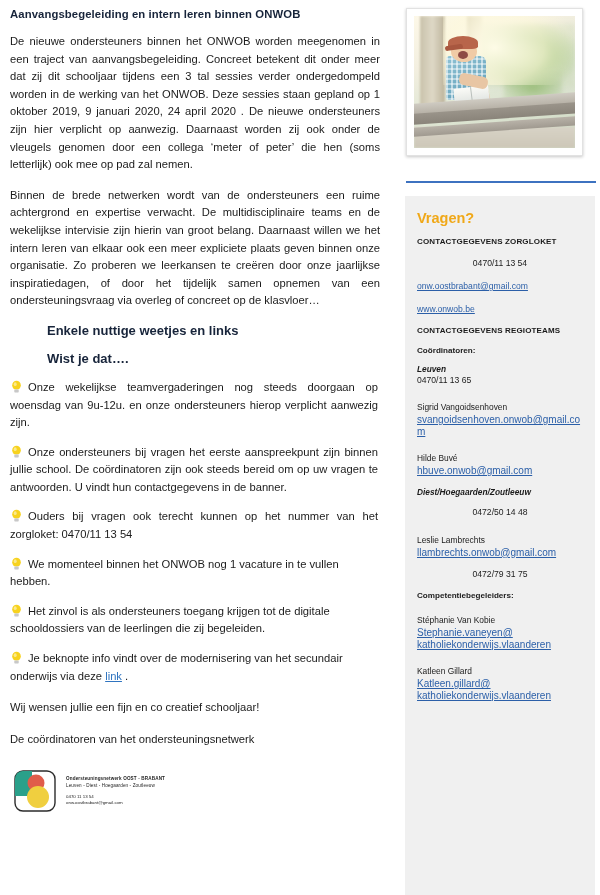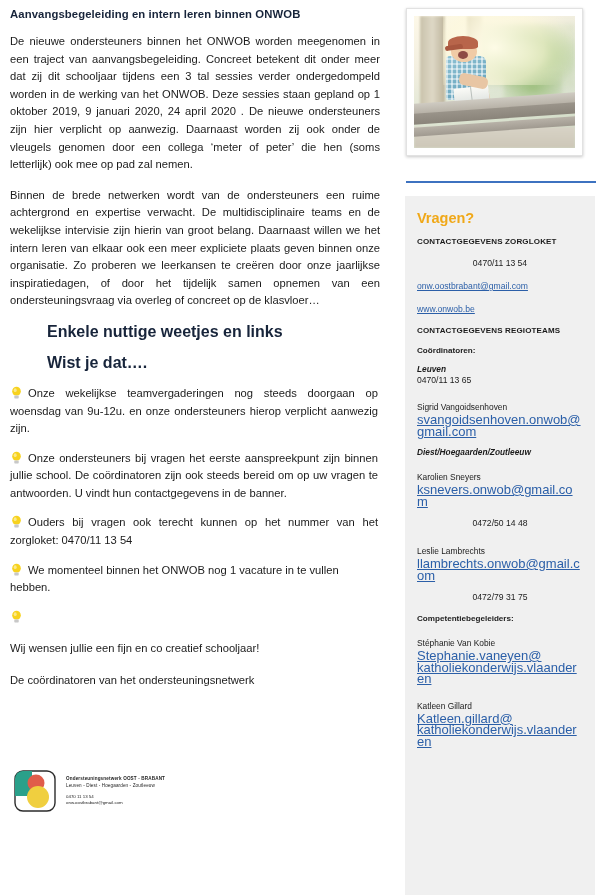--- a/index.html
+++ b/index.html
@@ -40,21 +40,21 @@
   }
   .body-par {
     font-size: 11.2px;
     line-height: 17.6px;
     color: #1b1b1b;
     text-align: justify;
     margin: 0 0 13px 2px;
     padding-right: 2px;
   }
   .sub-head {
-    font-size: 16px;
+    font-size: 13px;
     font-weight: bold;
     color: #17243a;
     margin: 0 0 13px 2px;
     padding-left: 37px;
   }
   .bullet-list {
     margin: 0;
     padding: 0;
     list-style: none;
   }
@@ -391,21 +391,21 @@
   .person {
     margin: 0 0 10px 0;
   }
   .person-name {
     font-size: 8.4px;
     color: #1b1b1b;
     line-height: 12px;
   }
   .person-email {
     display: block;
-    font-size: 13px;
+    font-size: 10px;
     color: #2b5fa8;
     line-height: 11.5px;
     word-break: break-all;
   }
 </style>
 </head>
 <body>
 
 <div class="page">
 
@@ -471,23 +471,34 @@
 
       <li class="bullet-item">
         <span class="bulb">
           <svg viewBox="0 0 13 14" width="13" height="14">
             <ellipse cx="6.5" cy="5.3" rx="4.3" ry="4.6" fill="#f7d21e"></ellipse>
             <ellipse cx="5.2" cy="4.2" rx="1.5" ry="1.9" fill="#fbe98a"></ellipse>
             <rect x="4.4" y="9.3" width="4.2" height="3.4" rx="0.6" fill="#d9d9d9"></rect>
             <rect x="4.4" y="10.2" width="4.2" height="0.6" fill="#bdbdbd"></rect>
             <rect x="4.4" y="11.4" width="4.2" height="0.6" fill="#bdbdbd"></rect>
           </svg>
-        </span>
+        </span><span>Het zinvol is als ondersteuners toegang krijgen tot de digitale schooldossiers van de leerlingen die zij begeleiden.</span>
       </li>
 
+      <li class="bullet-item">
+        <span class="bulb">
+          <svg viewBox="0 0 13 14" width="13" height="14">
+            <ellipse cx="6.5" cy="5.3" rx="4.3" ry="4.6" fill="#f7d21e"></ellipse>
+            <ellipse cx="5.2" cy="4.2" rx="1.5" ry="1.9" fill="#fbe98a"></ellipse>
+            <rect x="4.4" y="9.3" width="4.2" height="3.4" rx="0.6" fill="#d9d9d9"></rect>
+            <rect x="4.4" y="10.2" width="4.2" height="0.6" fill="#bdbdbd"></rect>
+            <rect x="4.4" y="11.4" width="4.2" height="0.6" fill="#bdbdbd"></rect>
+          </svg>
+        </span><span>Je beknopte info vindt over de modernisering van het secundair onderwijs via deze </span><a class="inline-link" href="#">link</a><span> .</span>
+      </li>
     </ul>
 
     <p class="closing-par">Wij wensen jullie een fijn en co creatief schooljaar!</p>
     <p class="closing-par">De coördinatoren van het ondersteuningsnetwerk</p>
   </div>
 
   <div class="logo-block">
     <span class="logo-mark">
       <svg viewBox="0 0 42 42" width="42" height="42">
         <rect x="1" y="1" width="40" height="40" rx="8" ry="8" fill="#ffffff" stroke="#2b2b2b" stroke-width="1.4"></rect>
@@ -541,27 +552,27 @@
       <div class="panel-sec-head">CONTACTGEGEVENS REGIOTEAMS</div>
       <div class="panel-label">Coördinatoren:</div>
 
       <div class="panel-region">Leuven</div>
       <div class="panel-phone">0470/11 13 65</div>
 
       <div class="person">
         <span class="person-name">Sigrid Vangoidsenhoven</span>
         <a class="person-email" href="#">svangoidsenhoven.onwob@gmail.com</a>
       </div>
+      <div class="person">
+        <span class="person-name">Hilde Buvé</span>
+        <a class="person-email" href="#">hbuve.onwob@gmail.com</a>
+      </div>
 
       <div class="panel-region" style="margin-top:2px;margin-bottom:9px">Diest/Hoegaarden/Zoutleeuw</div>
 
-      <div class="person">
-        <span class="person-name">Karolien Sneyers</span>
-        <a class="person-email" href="#">ksnevers.onwob@gmail.com</a>
-      </div>
       <div class="panel-line">0472/50 14 48</div>
 
       <div class="person">
         <span class="person-name">Leslie Lambrechts</span>
         <a class="person-email" href="#">llambrechts.onwob@gmail.com</a>
       </div>
       <div class="panel-line">0472/79 31 75</div>
 
       <div class="panel-label">Competentiebegeleiders:</div>
 

